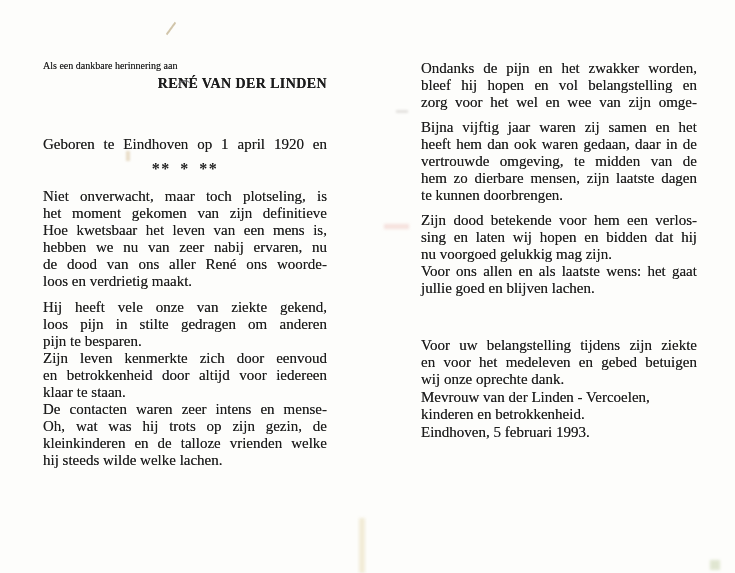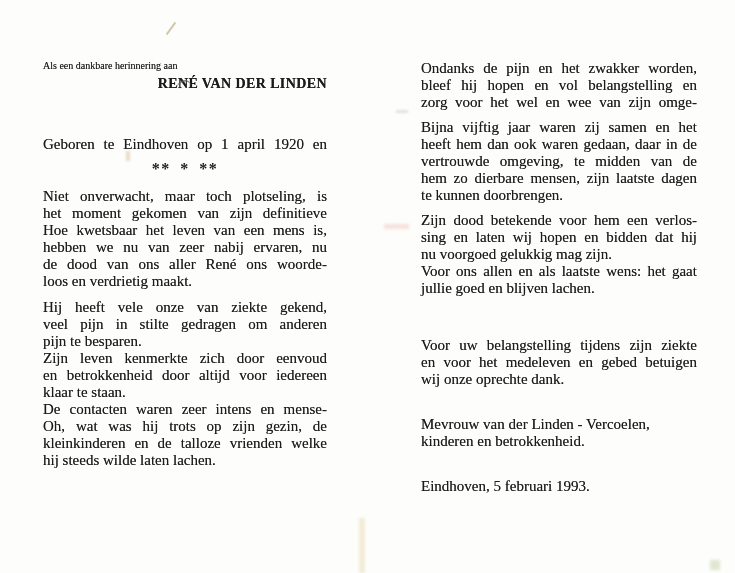--- a/index.html
+++ b/index.html
@@ -37,21 +37,21 @@
     font-size:16px;font-weight:bold;
     letter-spacing:1.5px;word-spacing:4px;
     line-height:17px;
   }
   .para{text-shadow:0 0 .35px rgba(0,0,0,.6);}
   .birth{text-shadow:0 0 .35px rgba(0,0,0,.6);margin-top:42px;}
   .p0{margin-top:11px;}
   .p1{margin-top:9px;}
   .rgap{margin-top:8px;}
   .rgap-large{margin-top:40px;}
-  .rgap-small{margin-top:28px;}
+  .rgap-small{margin-top:1px;}
 
   .line{
     font-size:15px;line-height:17px;
     white-space:nowrap;
   }
   .line.j{
     display:flex;justify-content:space-between;
     white-space:normal;
   }
 
@@ -139,21 +139,21 @@
         <div class="line j">
           <span>Hij</span>
           <span>heeft</span>
           <span>vele</span>
           <span>onze</span>
           <span>van</span>
           <span>ziekte</span>
           <span>gekend,</span>
         </div>
         <div class="line j">
-          <span>veel</span>
+          <span>loos</span>
           <span>pijn</span>
           <span>in</span>
           <span>stilte</span>
           <span>gedragen</span>
           <span>om</span>
           <span>anderen</span>
         </div>
         <div class="line">pijn te besparen.</div>
         <div class="line j">
           <span>Zijn</span>
@@ -193,21 +193,21 @@
           <span>de</span>
         </div>
         <div class="line j">
           <span>kleinkinderen</span>
           <span>en</span>
           <span>de</span>
           <span>talloze</span>
           <span>vrienden</span>
           <span>welke</span>
         </div>
-        <div class="line">hij steeds wilde laten lachen.</div>
+        <div class="line">hij steeds wilde welke lachen.</div>
       </div>
   </div>
 
   <div class="col col-right">
     <div class="para">
         <div class="line j">
           <span>Ondanks</span>
           <span>de</span>
           <span>pijn</span>
           <span>en</span>

